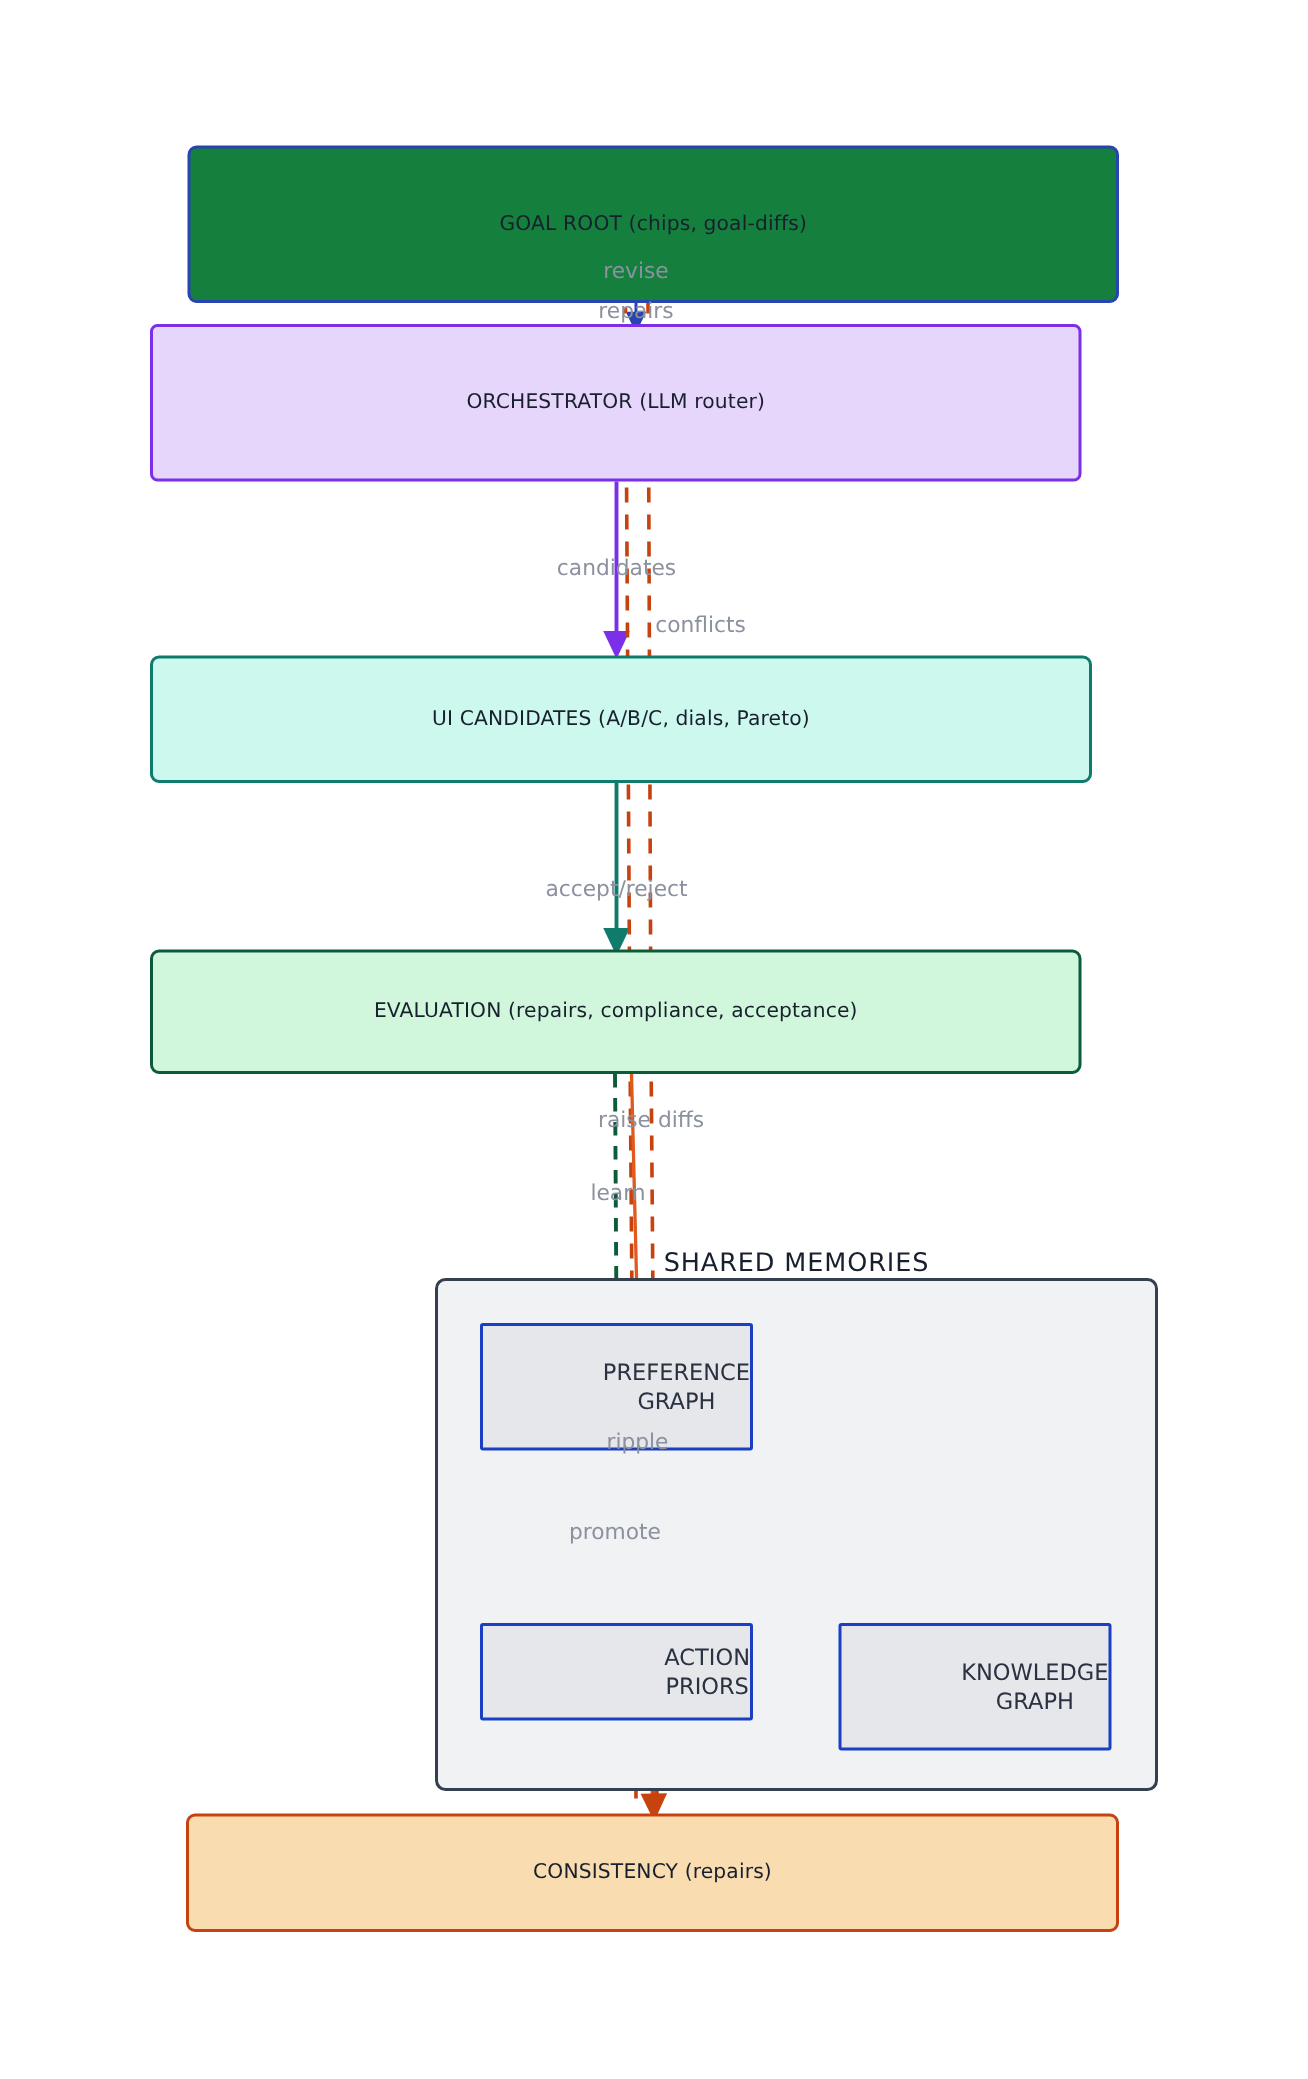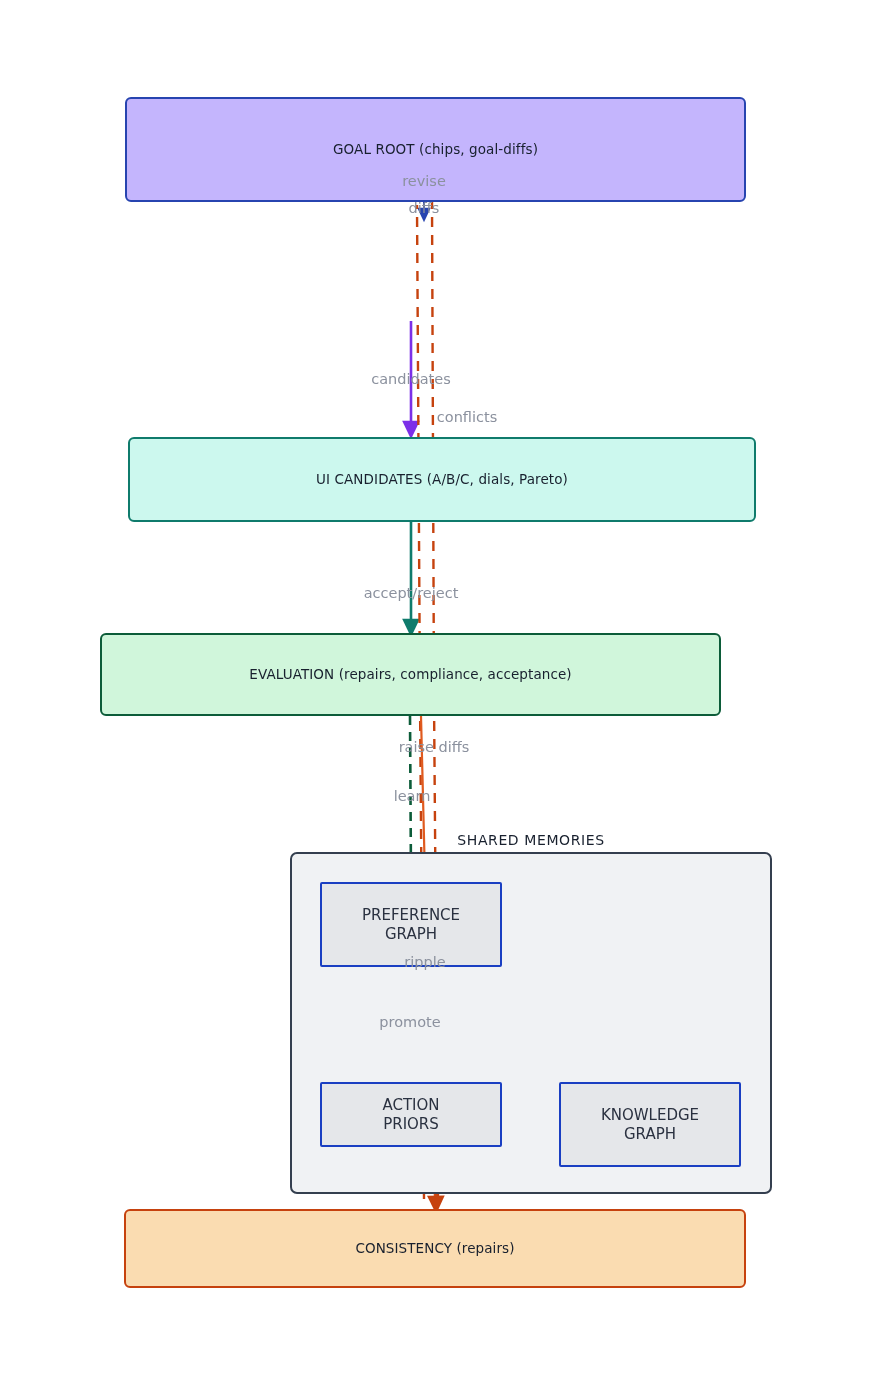--- a/index.html
+++ b/index.html
@@ -38,53 +38,53 @@
     border-radius: 6px;
     z-index: 3;
   }
   .node .node-label {
     font-size: 13.5px;
     color: #18202e;
     line-height: 1.25;
     letter-spacing: 0.1px;
   }
 
-  .n-goal      { border: 2.2px solid #2744b0; background: #c4b5fd; }
+  .n-goal      { border: 2.2px solid #2744b0; background: #15803d; }
   .n-orch      { border: 2.2px solid #7c2fe8; background: #e7d6fb; border-radius: 5px; }
   .n-cand      { border: 2.2px solid #0f7b6c; background: #ccf8ee; }
   .n-eval      { border: 2.2px solid #0c5c39; background: #d0f6db; }
   .n-cons      { border: 2.6px solid #c6420e; background: #fadcb1; }
 
   .cluster {
     position: absolute;
     box-sizing: border-box;
     border: 2.2px solid #343f4f;
     background: #f0f2f4;
     border-radius: 7px;
     z-index: 2;
   }
   .cluster-title {
     position: absolute;
     z-index: 4;
-    font-size: 14px;
+    font-size: 17px;
     color: #18202e;
     letter-spacing: 0.6px;
     white-space: nowrap;
     text-align: center;
   }
 
   .mem {
     position: absolute;
     box-sizing: border-box;
     border: 2.2px solid #1a3fc2;
     background: #e5e7ea;
     border-radius: 2px;
     display: flex;
     align-items: center;
-    justify-content: center;
+    justify-content: flex-end;
     text-align: center;
     z-index: 3;
   }
   .mem .mem-label {
     font-size: 15px;
     color: #2a3140;
     line-height: 1.22;
     font-family: "DejaVu Sans", "Liberation Sans", sans-serif;
   }
 
@@ -159,22 +159,25 @@
 
     <g>
       <path d="M424,884 L434,1060 L436,1205" stroke="#d0460e" stroke-width="2.6" fill="none" marker-end="url(#ah-orange)"></path>
     </g>
   </svg>
 
   <div class="node n-goal" style="left:125px; top:97px; width:621px; height:105px;">
     <span class="node-label">GOAL ROOT (chips, goal-diffs)</span>
   </div>
 
-
-  <div class="node n-cand" style="left:100px; top:437px; width:628px; height:85px;margin-left:28px;">
+  <div class="node n-orch" style="left:100px; top:216px; width:621px; height:105px;">
+    <span class="node-label">ORCHESTRATOR (LLM router)</span>
+  </div>
+
+  <div class="node n-cand" style="left:100px; top:437px; width:628px; height:85px;">
     <span class="node-label">UI CANDIDATES (A/B/C, dials, Pareto)</span>
   </div>
 
   <div class="node n-eval" style="left:100px; top:633px; width:621px; height:83px;">
     <span class="node-label">EVALUATION (repairs, compliance, acceptance)</span>
   </div>
 
   <div class="node n-cons" style="left:124px; top:1209px; width:622px; height:79px;">
     <span class="node-label">CONSISTENCY (repairs)</span>
   </div>
@@ -199,21 +202,21 @@
 
   <div class="mem" style="left:559px; top:1082px; width:182px; height:85px;">
     <span class="mem-label">
       <span>KNOWLEDGE</span><br>
       <span>GRAPH</span>
     </span>
   </div>
 
   <div class="edge-label" style="left:424px; top:173px;">revise</div>
 
-  <div class="edge-label" style="left:424px; top:200px;">diffs</div>
+  <div class="edge-label" style="left:424px; top:200px;">repairs</div>
 
   <div class="edge-label" style="left:411px; top:371px;">candidates</div>
 
   <div class="edge-label" style="left:424px; top:409px;margin-left:43px;">conflicts</div>
 
   <div class="edge-label" style="left:411px; top:567px;margin-top:18px;">accept/reject</div>
 
   <div class="edge-label" style="left:434px; top:711px;margin-top:28px;">raise diffs</div>
 
   <div class="edge-label" style="left:412px; top:788px;">learn</div>

